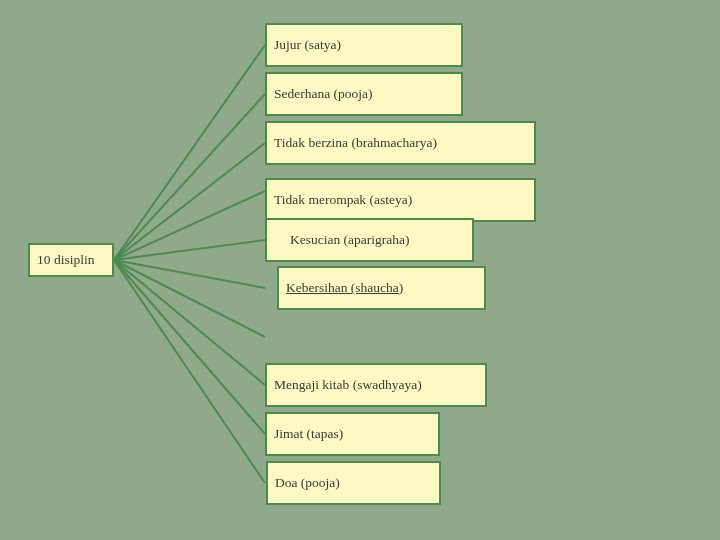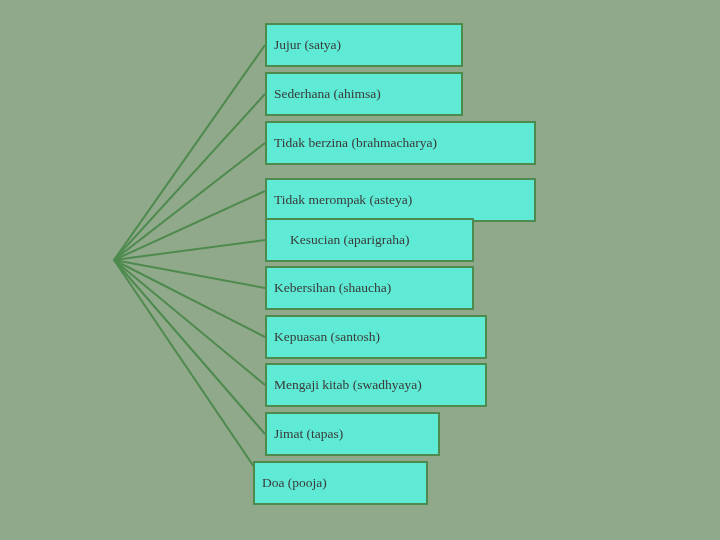--- a/index.html
+++ b/index.html
@@ -21,21 +21,21 @@
   #edges {
     position: absolute;
     left: 0;
     top: 0;
     width: 720px;
     height: 540px;
   }
   .node {
     position: absolute;
     box-sizing: border-box;
-    background: #5eead4;
+    background: #fef9c3;
     border: 2px solid #4e8a4e;
     color: #3a3a3a;
     font-size: 13.5px;
     line-height: 1.2;
     display: flex;
     align-items: center;
     padding-left: 7px;
     white-space: nowrap;
   }
   .root-node {
@@ -60,45 +60,45 @@
       <line x1="114" y1="260" x2="265" y2="143" stroke="#4e8a4e" stroke-width="2"></line>
       <line x1="114" y1="260" x2="265" y2="191" stroke="#4e8a4e" stroke-width="2"></line>
       <line x1="114" y1="260" x2="265" y2="240" stroke="#4e8a4e" stroke-width="2"></line>
       <line x1="114" y1="260" x2="265" y2="288" stroke="#4e8a4e" stroke-width="2"></line>
       <line x1="114" y1="260" x2="265" y2="337" stroke="#4e8a4e" stroke-width="2"></line>
       <line x1="114" y1="260" x2="265" y2="385" stroke="#4e8a4e" stroke-width="2"></line>
       <line x1="114" y1="260" x2="265" y2="434" stroke="#4e8a4e" stroke-width="2"></line>
       <line x1="114" y1="260" x2="265" y2="483" stroke="#4e8a4e" stroke-width="2"></line>
     </svg>
 
+  <div class="node root-node">
+    <span>10 disiplin</span>
+  </div>
 
   <div class="node leaf-node" style="left:265px;top:23px;width:198px;">
     <span>Jujur (satya)</span>
   </div>
   <div class="node leaf-node" style="left:265px;top:72px;width:198px;">
-    <span>Sederhana (ahimsa)</span>
+    <span>Sederhana (pooja)</span>
   </div>
   <div class="node leaf-node" style="left:265px;top:121px;width:271px;">
     <span>Tidak berzina (brahmacharya)</span>
   </div>
   <div class="node leaf-node" style="left:265px;top:169px;width:271px;margin-top:9px;">
     <span>Tidak merompak (asteya)</span>
   </div>
   <div class="node leaf-node" style="left:265px;top:218px;width:209px;padding-left:23px;">
     <span>Kesucian (aparigraha)</span>
   </div>
-  <div class="node leaf-node" style="left:265px;top:266px;width:209px;">
+  <div class="node leaf-node" style="left:277px;top:266px;width:209px;text-decoration:underline;">
     <span>Kebersihan (shaucha)</span>
-  </div>
-  <div class="node leaf-node" style="left:265px;top:315px;width:222px;">
-    <span>Kepuasan (santosh)</span>
   </div>
   <div class="node leaf-node" style="left:265px;top:363px;width:222px;align-items:center;">
     <span>Mengaji kitab (swadhyaya)</span>
   </div>
   <div class="node leaf-node" style="left:265px;top:412px;width:175px;">
     <span>Jimat (tapas)</span>
   </div>
-  <div class="node leaf-node" style="left:253px;top:461px;width:175px;">
+  <div class="node leaf-node" style="left:266px;top:461px;width:175px;">
     <span>Doa (pooja)</span>
   </div>
 
 </div>
 
 </body></html>

